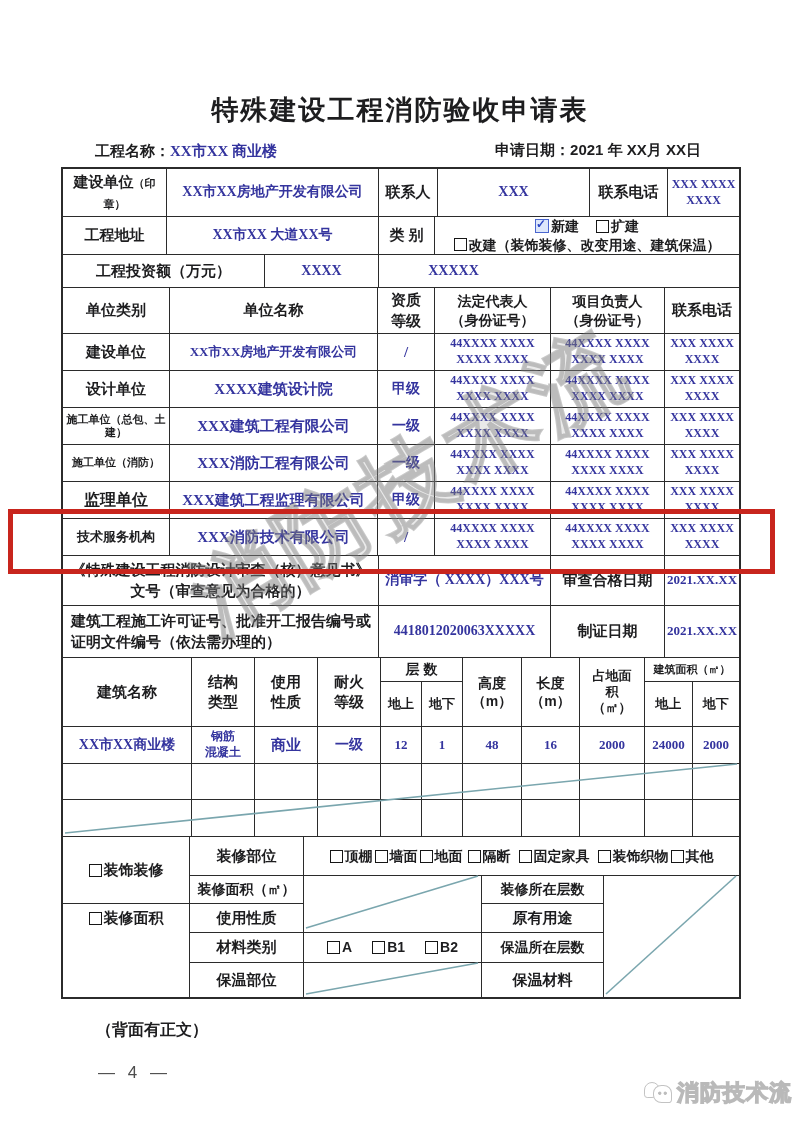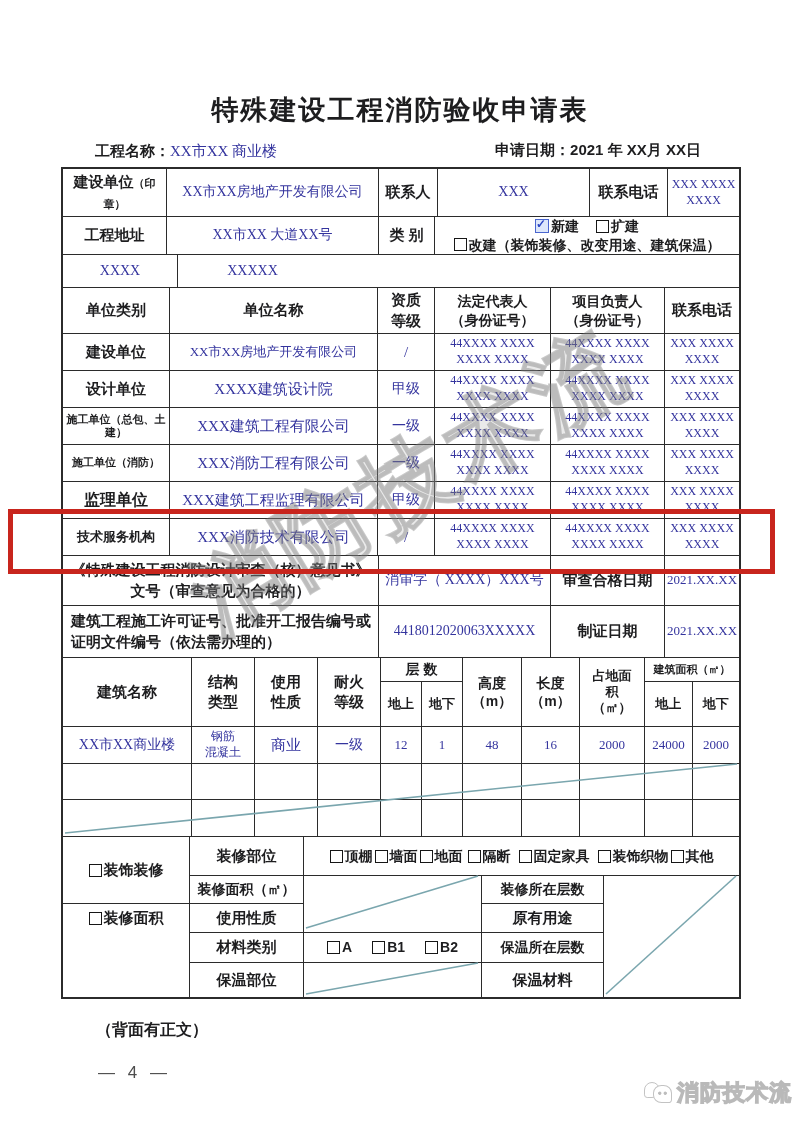--- a/index.html
+++ b/index.html
@@ -11,21 +11,21 @@
   html,body{margin:0;padding:0;background:#ffffff;}
   .page{position:relative;width:800px;height:1130px;background:#ffffff;overflow:hidden;
         font-family:"Liberation Sans",sans-serif;color:#1d1d1f;}
   
   .title{position:absolute;top:92px;left:0;width:800px;text-align:center;
          font-size:27px;font-weight:bold;letter-spacing:2px;z-index:2;}
   .meta{position:absolute;top:141px;left:61px;width:680px;display:flex;
         justify-content:space-between;box-sizing:border-box;padding:0 40px 0 34px;
         font-size:15px;z-index:2;}
   .lbl{font-weight:bold;color:#1d1d1f;}
-  .val{font-family:"Liberation Serif",serif;font-weight:normal;color:var(--blue);}
+  .val{font-family:"Liberation Serif",serif;font-weight:bold;color:var(--blue);}
   
   .form{position:absolute;top:167px;left:61px;width:676px;border:2px solid var(--bd);z-index:2;background:transparent;}
   .trow{display:flex;border-top:1.5px solid var(--bd);box-sizing:border-box;}
   .trow.first{border-top:none;}
   .c{border-left:1.5px solid var(--bd);box-sizing:border-box;display:flex;flex-direction:column;
      align-items:center;justify-content:center;text-align:center;overflow:hidden;padding:1px 3px;}
   .c:first-child{border-left:none;}
   .pre{white-space:pre-line;}
   .fs11{font-size:11px;line-height:1.2;}
   .fs12{font-size:12px;line-height:1.3;}
@@ -145,20 +145,23 @@
         <div class="optline fs14">
           <span class="optpair">
               <span class="cbx"></span>
               <span class="lbl fs14">改建（装饰装修、改变用途、建筑保温）</span>
             </span>
         </div>
       </div>
     </div>
 
     <div class="trow" style="height:33px">
+      <div class="c" style="width:201px">
+          <span class="lbl fs15">工程投资额（万元）</span>
+        </div>
       <div class="c" style="width:114px">
           <span class="val fs14">XXXX</span>
         </div>
       <div class="c" style="width:150px">
           <span class="val fs14">XXXXX</span>
         </div>
     </div>
 
     <div class="trow" style="height:46px">
       <div class="c" style="width:106px">

